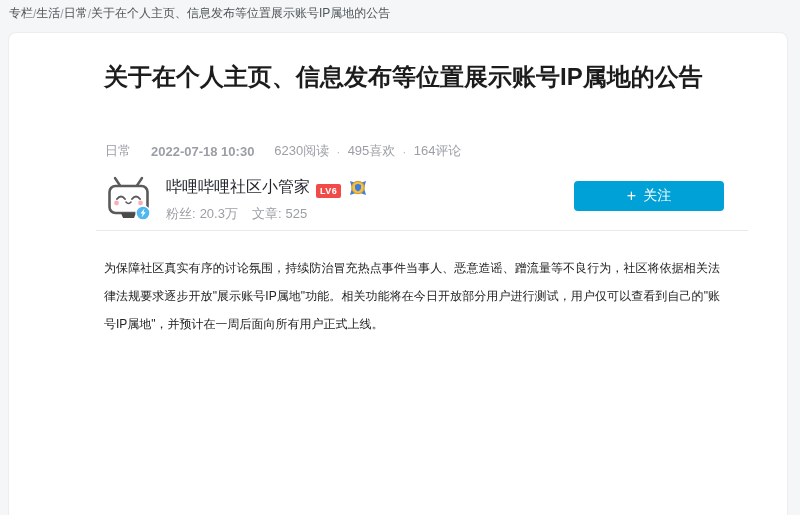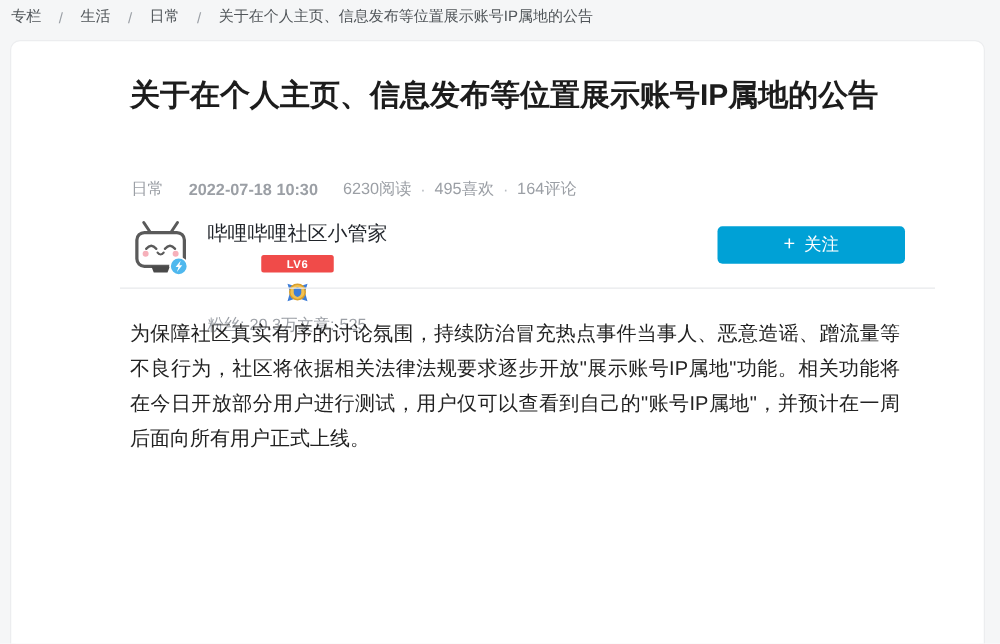--- a/index.html
+++ b/index.html
@@ -8,21 +8,21 @@
     background: #f5f6f7;
     font-family: "Liberation Sans", "DejaVu Sans", sans-serif;
     position: relative;
     color: #212121;
   }
 
   
   .breadcrumb {
     position: absolute; top: 5px; left: 9px;
     font-size: 12px; color: #505559;
-    display: flex; align-items: center; gap: 14px;
+    display: flex; align-items: center; gap: 0;
     white-space: nowrap;
   }
   .crumb { cursor: pointer; }
   .crumb-sep { color: #9a9fa5; }
 
   
   .card {
     position: absolute; left: 8px; top: 32px;
     width: 780px; height: 483px;
     background: #ffffff;
@@ -45,30 +45,30 @@
     white-space: nowrap;
   }
   .meta-category { margin-right: 20px; cursor: pointer; }
   .meta-date { margin-right: 20px; font-weight: bold; }
   .meta-dot { margin: 0 7px; color: #b8bcc2; }
 
   
   .author-row { position: absolute; left: 95px; top: 140px; height: 50px; }
   .avatar-wrap { position: absolute; left: 0; top: 0; width: 49px; height: 49px; cursor: pointer; }
   .author-info { position: absolute; left: 62px; top: 4px; }
-  .author-name-line { display: flex; align-items: center; gap: 6px; flex-direction: column; }
+  .author-name-line { display: flex; align-items: flex-end; gap: 6px; }
   .author-name { font-size: 16px; color: #1f2329; font-weight: 500; cursor: pointer; white-space: nowrap; }
   .level-badge {
     display: inline-block; background: #f04b49; color: #ffffff;
     font-size: 9px; font-weight: 700; line-height: 12px;
-    padding: 1px 20px; border-radius: 2px; letter-spacing: 0.5px;
+    padding: 1px 4px; border-radius: 2px; letter-spacing: 0.5px;
   }
   .author-stats {
     margin-top: 7px; font-size: 13px; color: #9b9fa5;
-    display: flex; gap: 0; white-space: nowrap;
+    display: flex; gap: 14px; white-space: nowrap;
   }
   .stat-label { margin-right: 4px; }
 
   .follow-btn {
     position: absolute; left: 565px; top: 148px;
     width: 150px; height: 30px;
     background: #00a1d6; color: #ffffff;
     border: none; border-radius: 4px;
     font-size: 14px; font-family: inherit;
     display: flex; align-items: center; justify-content: center; gap: 7px;
@@ -80,21 +80,21 @@
     position: absolute; left: 87px; top: 197px;
     width: 652px; height: 1px; background: #e7e9eb;
   }
 
   
   .article-body {
     position: absolute; left: 95px; top: 221px;
     width: 616px;
   }
   .article-body p {
-    font-size: 16px; line-height: 28px;
+    font-size: 12px; line-height: 28px;
     color: #222222; text-align: justify;
     word-break: break-all;
   }
 </style>
 </head>
 <body>
 
 <nav class="breadcrumb">
   <span class="crumb">专栏</span>
   <span class="crumb-sep">/</span>

